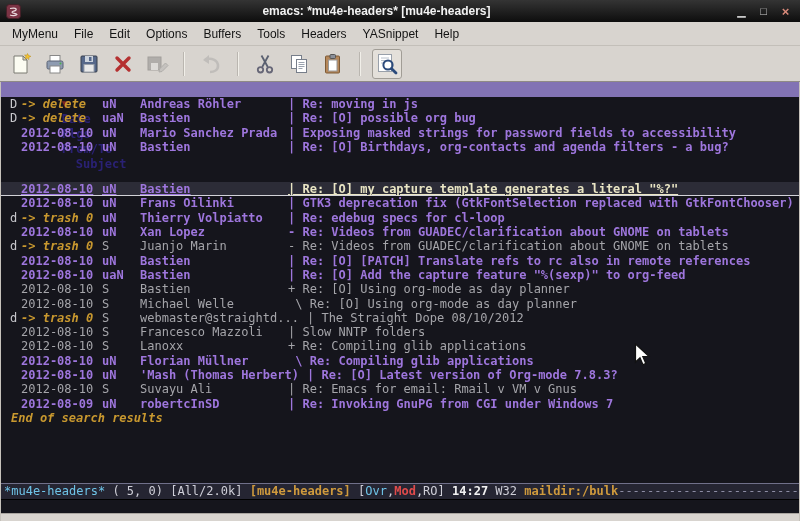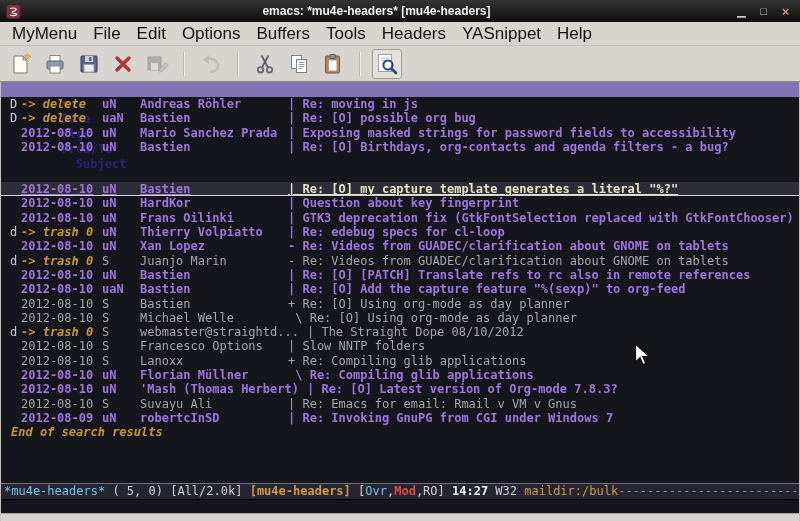--- a/index.html
+++ b/index.html
@@ -18,21 +18,21 @@
   .win-controls { display: flex; gap: 3px; margin-right: 5px; }
   .win-btn {
     width: 19px; height: 16px; display: flex; align-items: center; justify-content: center;
     color: #cfcfcf; font-size: 11px; line-height: 1; border-radius: 2px; cursor: default;
   }
   .win-btn.close { color: #d98a7a; font-size: 13px; font-weight: bold; }
   
   .menubar {
     height: 24px; background: #d8d4cf; border-bottom: 1px solid #c3bfb9;
     display: flex; align-items: center; padding-left: 4px;
-    font-size: 17px; color: #141414;
+    font-size: 12px; color: #141414;
   }
   .menu-item { padding: 4px 8px; white-space: nowrap; }
   
   .toolbar {
     height: 36px; background: #d8d4cf; border-bottom: 1px solid #8f8b85;
     display: flex; align-items: center; padding-left: 6px; gap: 4px;
   }
   .tool-btn {
     width: 30px; height: 30px; border: none; background: transparent; padding: 2px;
     display: flex; align-items: center; justify-content: center; border-radius: 3px;
@@ -78,21 +78,21 @@
     height: 17px; line-height: 15px; padding-left: 3px; white-space: pre; overflow: hidden;
     background: #252532; border-top: 1px solid #70708a; border-bottom: 1px solid #000;
     font-family: "DejaVu Sans Mono", monospace; font-size: 12px; color: #cfcfd8;
   }
   .ml-buffer { color: var(--mode_buffer, #6fc4e8); font-weight: normal; }
   .ml-plain  { color: #cfcfd8; }
   .ml-mode   { color: var(--maildir, #cf9a3d); font-weight: bold; }
   .ml-ovr    { color: var(--mode_buffer, #6fc4e8); }
   .ml-mod    { color: var(--mod_flag, #e04b4b); font-weight: bold; }
   .ml-time   { color: #f2f2f2; font-weight: bold; }
-  .ml-dir    { color: var(--maildir, #cf9a3d); font-weight: normal; margin-top: 40px; }
+  .ml-dir    { color: var(--maildir, #cf9a3d); font-weight: bold; margin-top: 40px; }
   .ml-dash   { color: #8d8da4; }
   .minibuffer { height: 13px; }
   .bottom-strip { height: 8px; background: #d8d4cf; border-top: 1px solid #a9a5a0; }
   
   .mouse-cursor { position: absolute; left: 634px; top: 343px; z-index: 50; pointer-events: none; }
 </style>
 </head>
 <body>
 
 <div class="window">
@@ -231,31 +231,30 @@
         <span class="col-from">From/To</span>
         <span class="hdr-subject">Subject</span>
       </div>
 
       <div>
           <div class="msg-row"><span class="col-mark">D</span><span class="col-date mk">-&gt; delete</span><span class="col-flags unread">uN</span><span class="col-from unread">Andreas Röhler</span><span class="col-subject unread">| Re: moving in js</span></div>
           <div class="msg-row"><span class="col-mark">D</span><span class="col-date mk">-&gt; delete</span><span class="col-flags unread">uaN</span><span class="col-from unread">Bastien</span><span class="col-subject unread">| Re: [O] possible org bug</span></div>
           <div class="msg-row"><span class="col-mark"></span><span class="col-date unread">2012-08-10</span><span class="col-flags unread">uN</span><span class="col-from unread">Mario Sanchez Prada</span><span class="col-subject unread">| Exposing masked strings for password fields to accessibility</span></div>
           <div class="msg-row"><span class="col-mark"></span><span class="col-date unread">2012-08-10</span><span class="col-flags unread">uN</span><span class="col-from unread">Bastien</span><span class="col-subject unread">| Re: [O] Birthdays, org-contacts and agenda filters - a bug?</span></div>
           <div class="msg-row current"><span class="col-mark"></span><span class="col-date unread">2012-08-10</span><span class="col-flags unread">uN</span><span class="col-from unread">Bastien</span><span class="col-subject unread">| Re: [O] my capture template generates a literal "%?"</span></div>
-          <div class="msg-row"><span class="col-mark"></span><span class="col-date unread">2012-08-10</span><span class="col-flags unread">uN</span><span class="col-from unread">HardKor</span><span class="col-subject unread">| Question about key fingerprint</span></div>
           <div class="msg-row"><span class="col-mark"></span><span class="col-date unread">2012-08-10</span><span class="col-flags unread">uN</span><span class="col-from unread">Frans Oilinki</span><span class="col-subject unread">| GTK3 deprecation fix (GtkFontSelection replaced with GtkFontChooser)</span></div>
           <div class="msg-row"><span class="col-mark">d</span><span class="col-date mk">-&gt; trash 0</span><span class="col-flags unread">uN</span><span class="col-from unread">Thierry Volpiatto</span><span class="col-subject unread">| Re: edebug specs for cl-loop</span></div>
           <div class="msg-row"><span class="col-mark"></span><span class="col-date unread">2012-08-10</span><span class="col-flags unread">uN</span><span class="col-from unread">Xan Lopez</span><span class="col-subject unread">- Re: Videos from GUADEC/clarification about GNOME on tablets</span></div>
           <div class="msg-row"><span class="col-mark">d</span><span class="col-date mk">-&gt; trash 0</span><span class="col-flags read">S</span><span class="col-from read">Juanjo Marin</span><span class="col-subject read">- Re: Videos from GUADEC/clarification about GNOME on tablets</span></div>
           <div class="msg-row"><span class="col-mark"></span><span class="col-date unread">2012-08-10</span><span class="col-flags unread">uN</span><span class="col-from unread">Bastien</span><span class="col-subject unread">| Re: [O] [PATCH] Translate refs to rc also in remote references</span></div>
           <div class="msg-row"><span class="col-mark"></span><span class="col-date unread">2012-08-10</span><span class="col-flags unread">uaN</span><span class="col-from unread">Bastien</span><span class="col-subject unread">| Re: [O] Add the capture feature "%(sexp)" to org-feed</span></div>
           <div class="msg-row"><span class="col-mark"></span><span class="col-date read">2012-08-10</span><span class="col-flags read">S</span><span class="col-from read">Bastien</span><span class="col-subject read">+ Re: [O] Using org-mode as day planner</span></div>
           <div class="msg-row"><span class="col-mark"></span><span class="col-date read">2012-08-10</span><span class="col-flags read">S</span><span class="col-from read">Michael Welle</span><span class="col-subject read"> \ Re: [O] Using org-mode as day planner</span></div>
           <div class="msg-row"><span class="col-mark">d</span><span class="col-date mk">-&gt; trash 0</span><span class="col-flags read">S</span><span class="col-from read">webmaster@straightd...</span><span class="col-subject read">| The Straight Dope 08/10/2012</span></div>
-          <div class="msg-row"><span class="col-mark"></span><span class="col-date read">2012-08-10</span><span class="col-flags read">S</span><span class="col-from read">Francesco Options</span><span class="col-subject read">| Slow NNTP folders</span></div>
+          <div class="msg-row"><span class="col-mark"></span><span class="col-date read">2012-08-10</span><span class="col-flags read">S</span><span class="col-from read">Francesco Mazzoli</span><span class="col-subject read">| Slow NNTP folders</span></div>
           <div class="msg-row"><span class="col-mark"></span><span class="col-date read">2012-08-10</span><span class="col-flags read">S</span><span class="col-from read">Lanoxx</span><span class="col-subject read">+ Re: Compiling glib applications</span></div>
           <div class="msg-row"><span class="col-mark"></span><span class="col-date unread">2012-08-10</span><span class="col-flags unread">uN</span><span class="col-from unread">Florian Müllner</span><span class="col-subject unread"> \ Re: Compiling glib applications</span></div>
           <div class="msg-row"><span class="col-mark"></span><span class="col-date unread">2012-08-10</span><span class="col-flags unread">uN</span><span class="col-from unread">'Mash (Thomas Herbert)</span><span class="col-subject unread">| Re: [O] Latest version of Org-mode 7.8.3?</span></div>
           <div class="msg-row"><span class="col-mark"></span><span class="col-date read">2012-08-10</span><span class="col-flags read">S</span><span class="col-from read">Suvayu Ali</span><span class="col-subject read">| Re: Emacs for email: Rmail v VM v Gnus</span></div>
           <div class="msg-row"><span class="col-mark"></span><span class="col-date unread">2012-08-09</span><span class="col-flags unread">uN</span><span class="col-from unread">robertcInSD</span><span class="col-subject unread">| Re: Invoking GnuPG from CGI under Windows 7</span></div>
         </div>
 
       <div class="footer">End of search results</div>
     </div>
 

